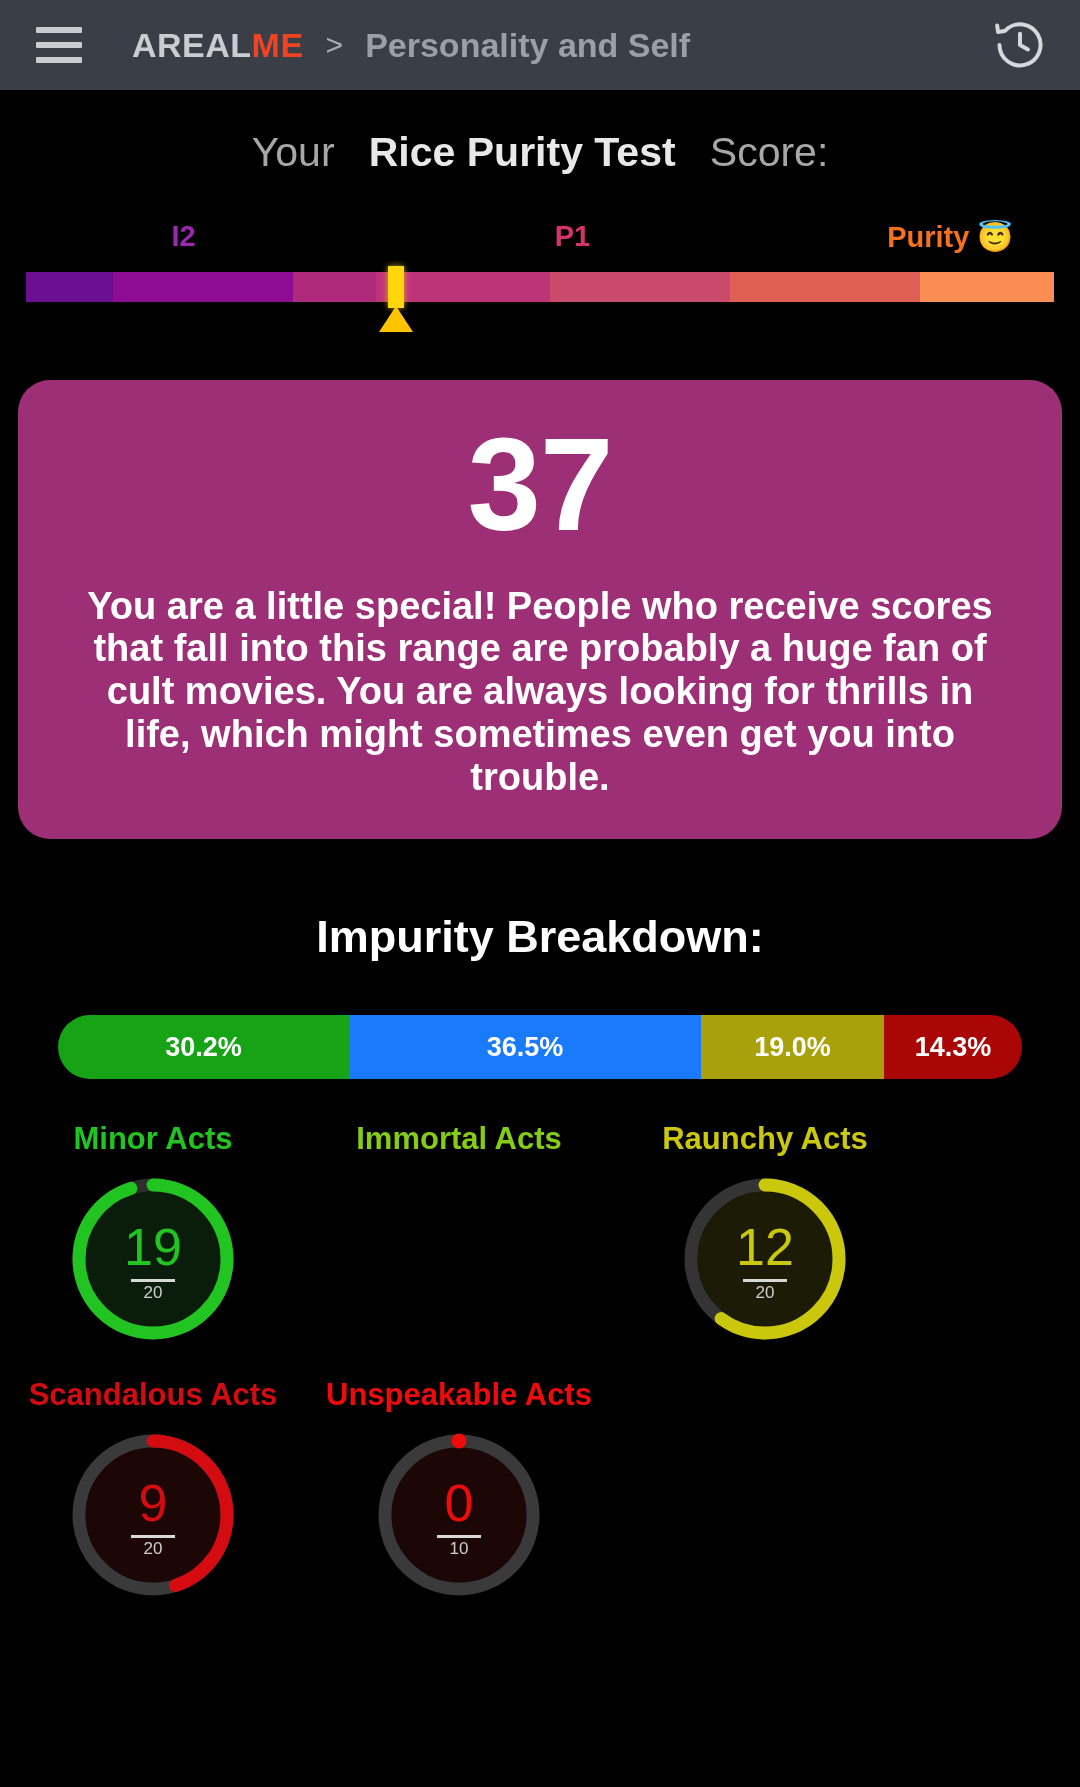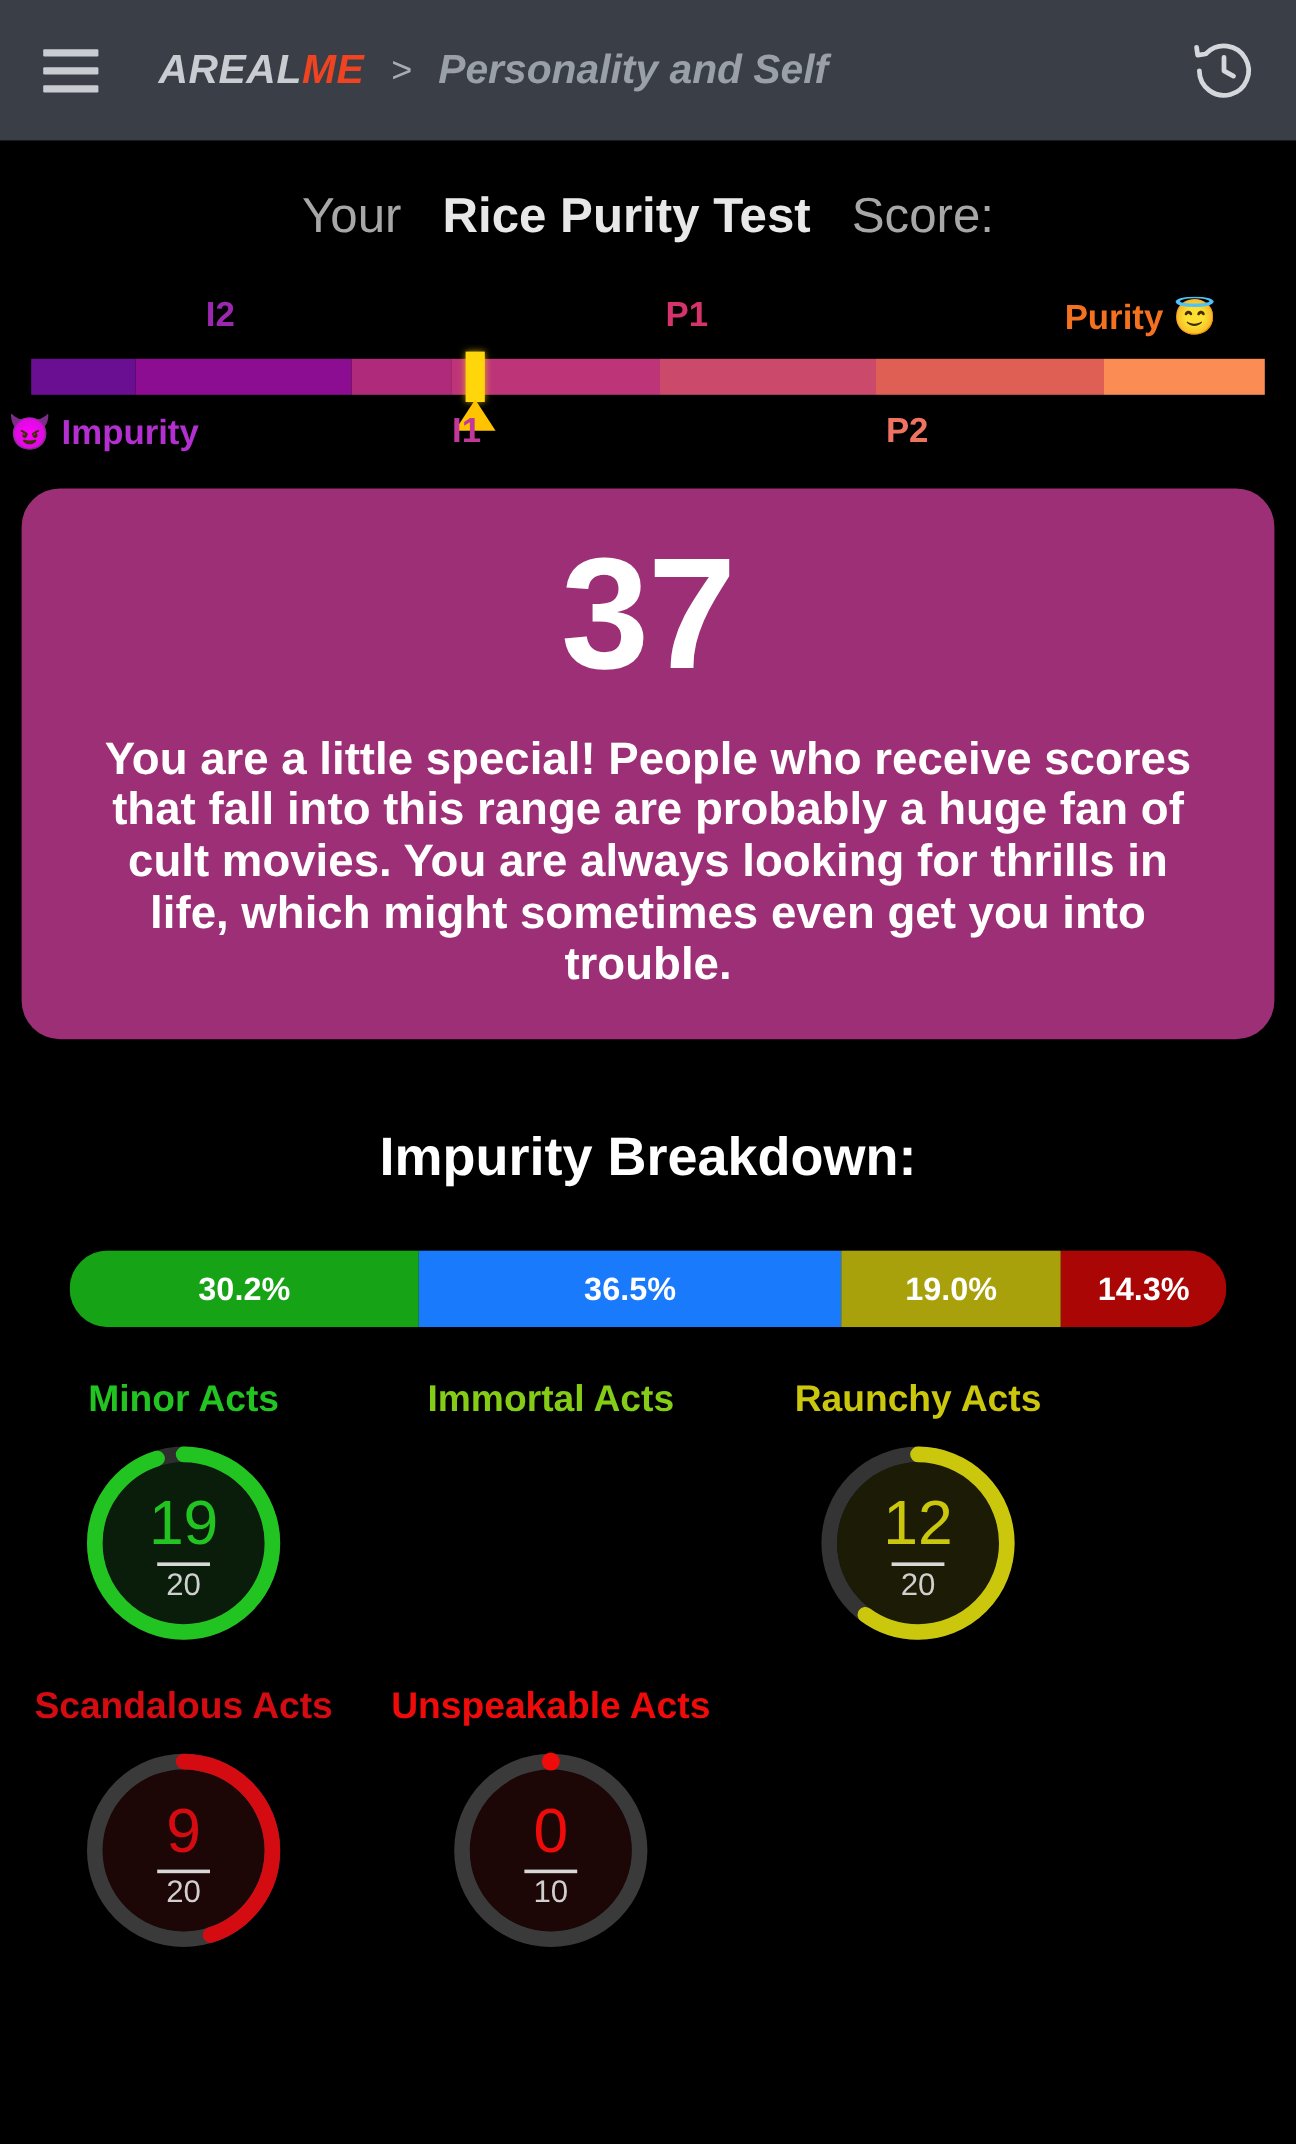--- a/index.html
+++ b/index.html
@@ -6,27 +6,26 @@
   html, body {
     width: 1080px;
     height: 1787px;
     background: #000000;
     font-family: "Liberation Sans", sans-serif;
     overflow: hidden;
   }
 
   
   .topbar {
-    height: 117px;
+    height: 90px;
     background: #3a3f47;
     display: flex;
     align-items: center;
     padding: 0 32px 0 36px;
     gap: 0;
-    font-style: italic;
   }
   .hamburger {
     width: 46px; height: 36px;
     display: flex; flex-direction: column; justify-content: space-between;
     margin-right: 50px;
     cursor: pointer;
   }
   .hamburger span { display: block; height: 6px; width: 100%; background: #c9ccd1; border-radius: 1px; }
   .brand {
     font-size: 34px; font-weight: bold; letter-spacing: 0.5px;
@@ -160,21 +159,21 @@
   }
   .gauge svg { display: block; width: 180px; height: 180px; transform: rotate(-90deg); }
   .gauge-center {
     position: absolute; inset: 0;
     display: flex; flex-direction: column;
     align-items: center; justify-content: center;
     padding-top: 4px;
   }
   .gauge-value { font-size: 52px; font-weight: normal; line-height: 1; }
   .gauge-divider { width: 44px; height: 3px; background: #d8d8d8; margin: 6px 0 2px 0; }
-  .gauge-max { font-size: 26px; color: #cfcfcf; line-height: 1; }
+  .gauge-max { font-size: 17px; color: #cfcfcf; line-height: 1; }
 </style>
 </head>
 <body>
 
 <div class="topbar">
   <div class="hamburger">
     <span></span>
       <span></span>
       <span></span>
   </div>
@@ -209,25 +208,20 @@
       <div class="seg" style="width: 8.5%; background: rgb(106, 15, 145);"></div>
       <div class="seg" style="width: 17.5%; background: rgb(141, 13, 146);"></div>
       <div class="seg" style="width: 8%; background: rgb(176, 42, 123);"></div>
       <div class="seg" style="width: 17%; background: rgb(189, 53, 120);"></div>
       <div class="seg" style="width: 17.5%; background: rgb(203, 74, 108);"></div>
       <div class="seg" style="width: 18.5%; background: rgb(224, 95, 84);"></div>
       <div class="seg" style="width: 13%; background: rgb(251, 140, 84);"></div>
     </div>
   <div class="marker" id="scale-marker" style="left: 396.08px; background: rgb(255, 214, 10);"></div>
   <div class="marker-tri" id="scale-marker-tri" style="left: 396.08px;"></div>
-  <div class="scale-bot-labels" id="scale-bot">
-      <span class="slabel" style="left: 8%; color: rgb(179, 47, 208);">😈 Impurity</span>
-      <span class="slabel" style="left: 36%; color: rgb(194, 56, 154);">I1</span>
-      <span class="slabel" style="left: 70%; color: rgb(239, 115, 97);">P2</span>
-    </div>
 </div>
 
 <div class="score-card">
   <div class="score-number">37</div>
   <div class="score-desc">You are a little special! People who receive scores that fall into this range are probably a huge fan of cult movies. You are always looking for thrills in life, which might sometimes even get you into trouble.</div>
 </div>
 
 <div class="breakdown-heading">Impurity Breakdown:</div>
 
 <div class="stacked-bar" id="stacked-bar">

